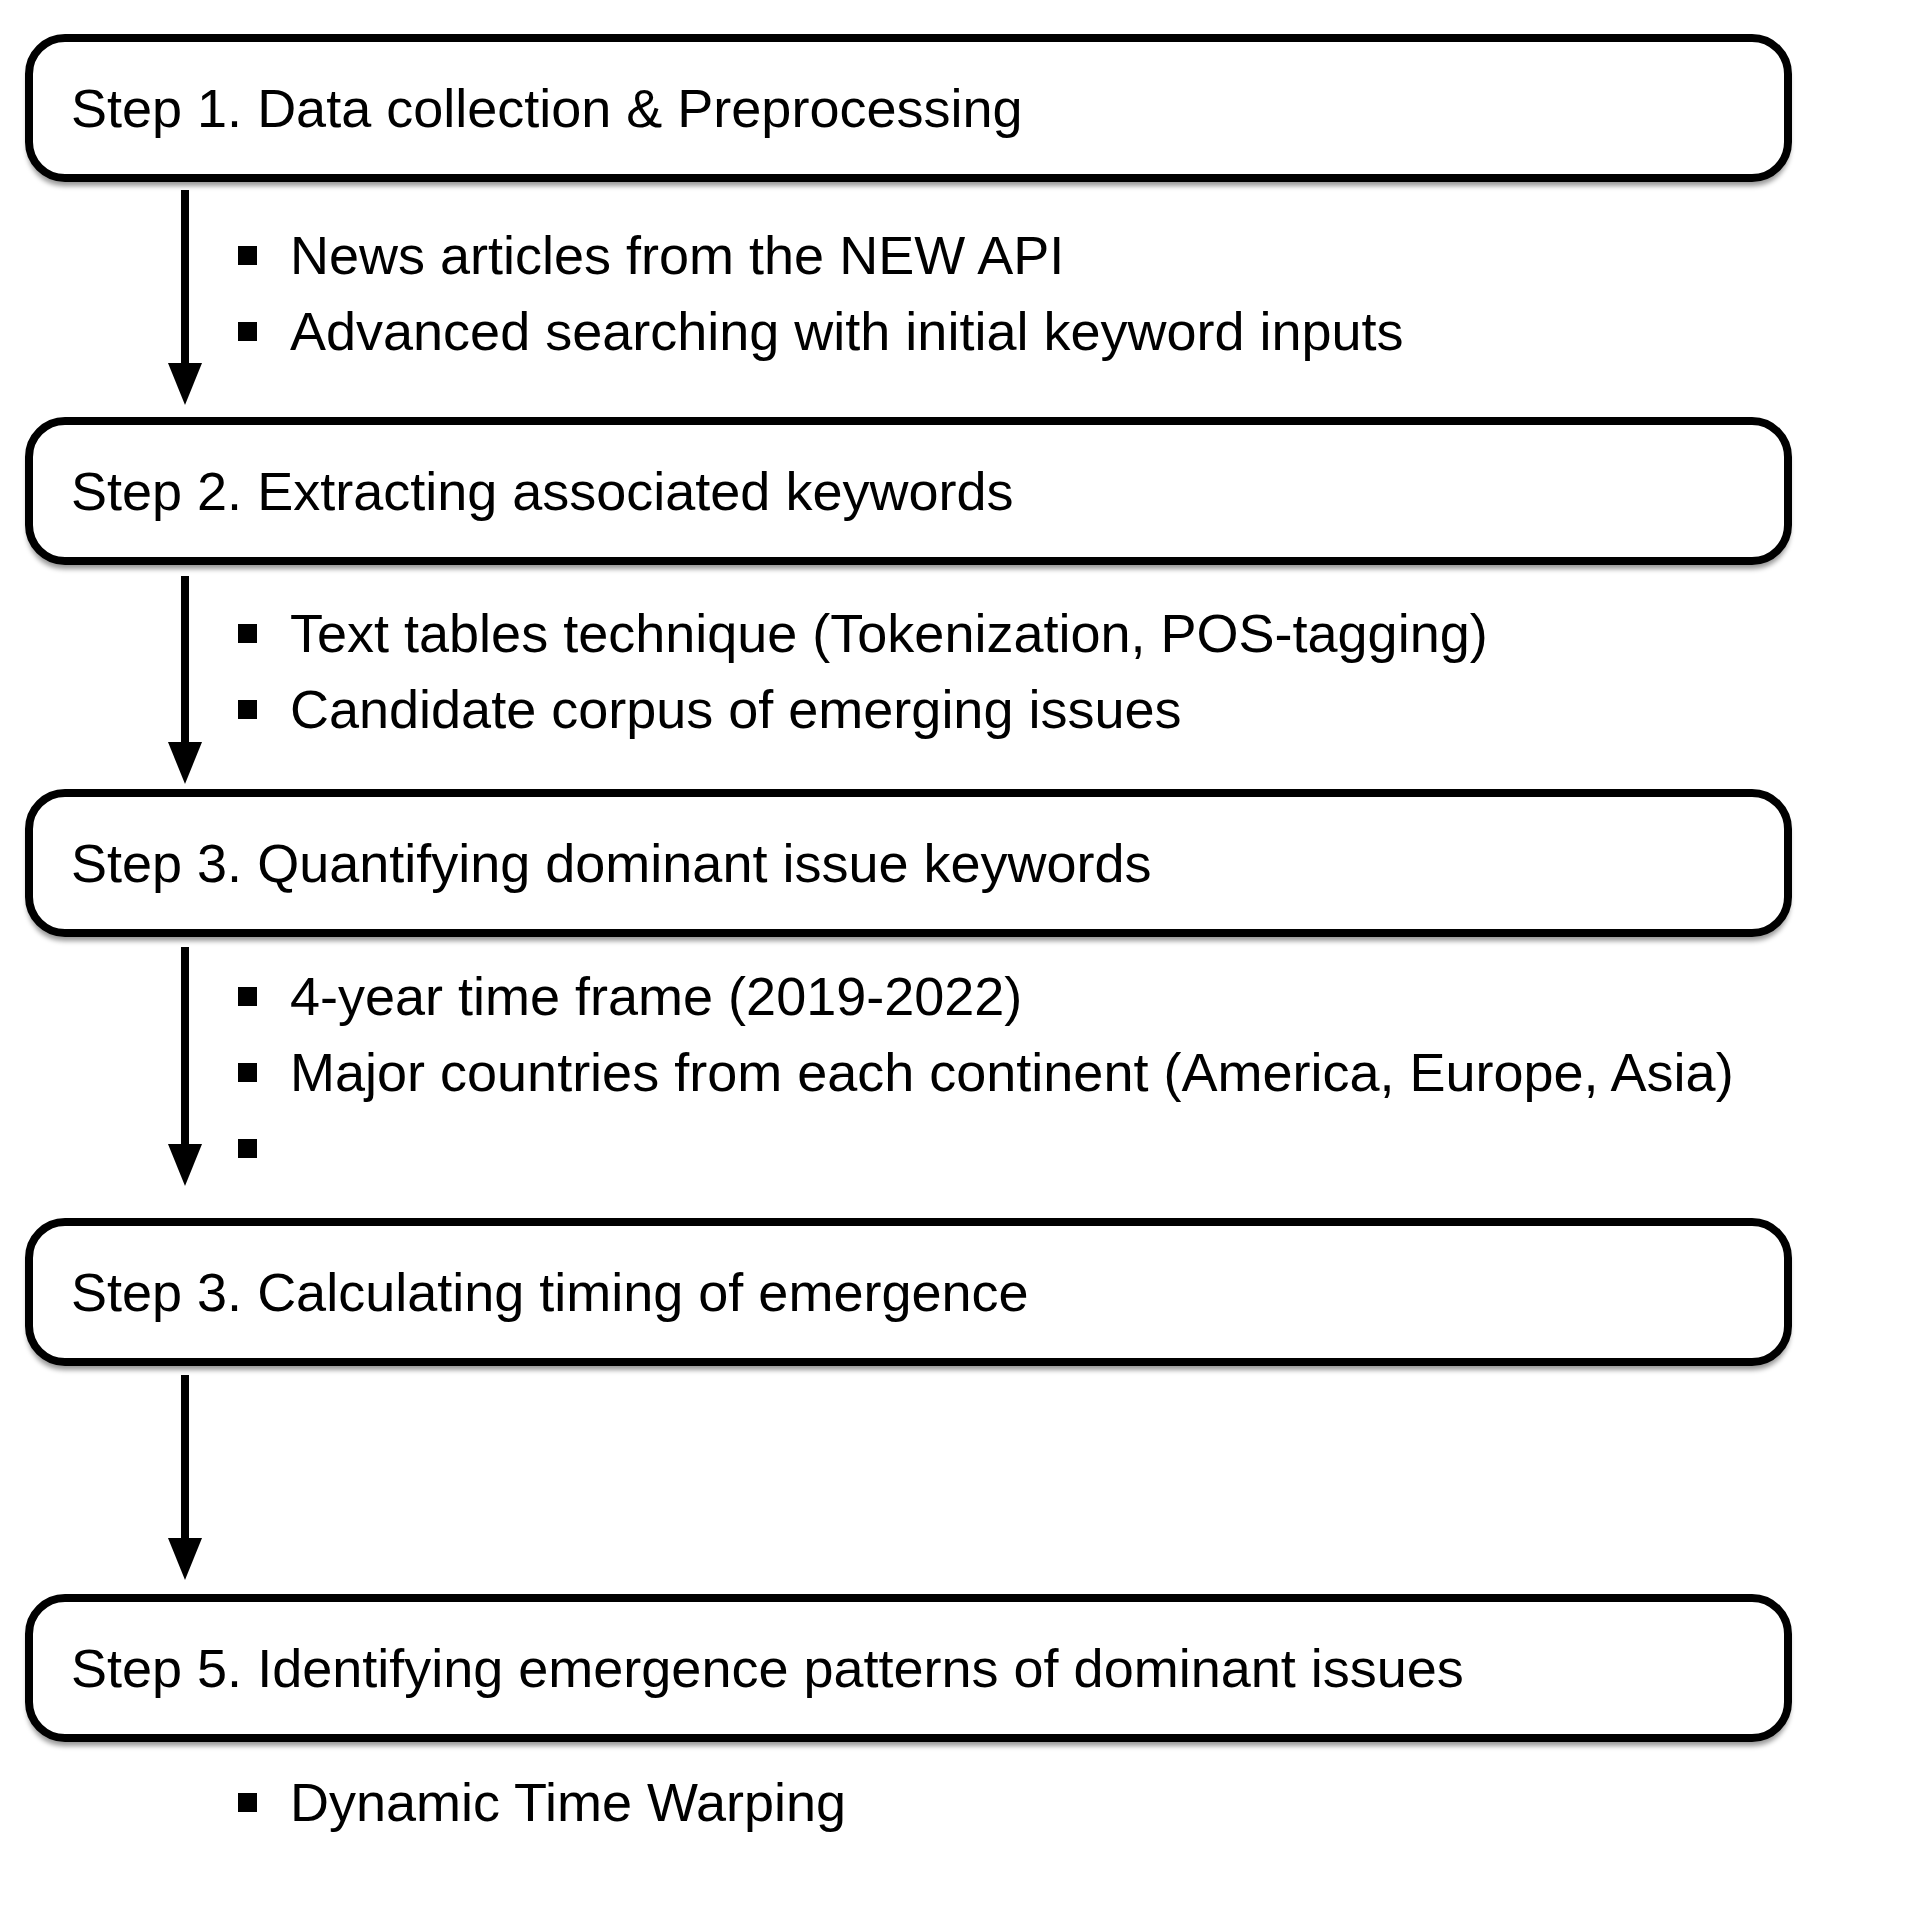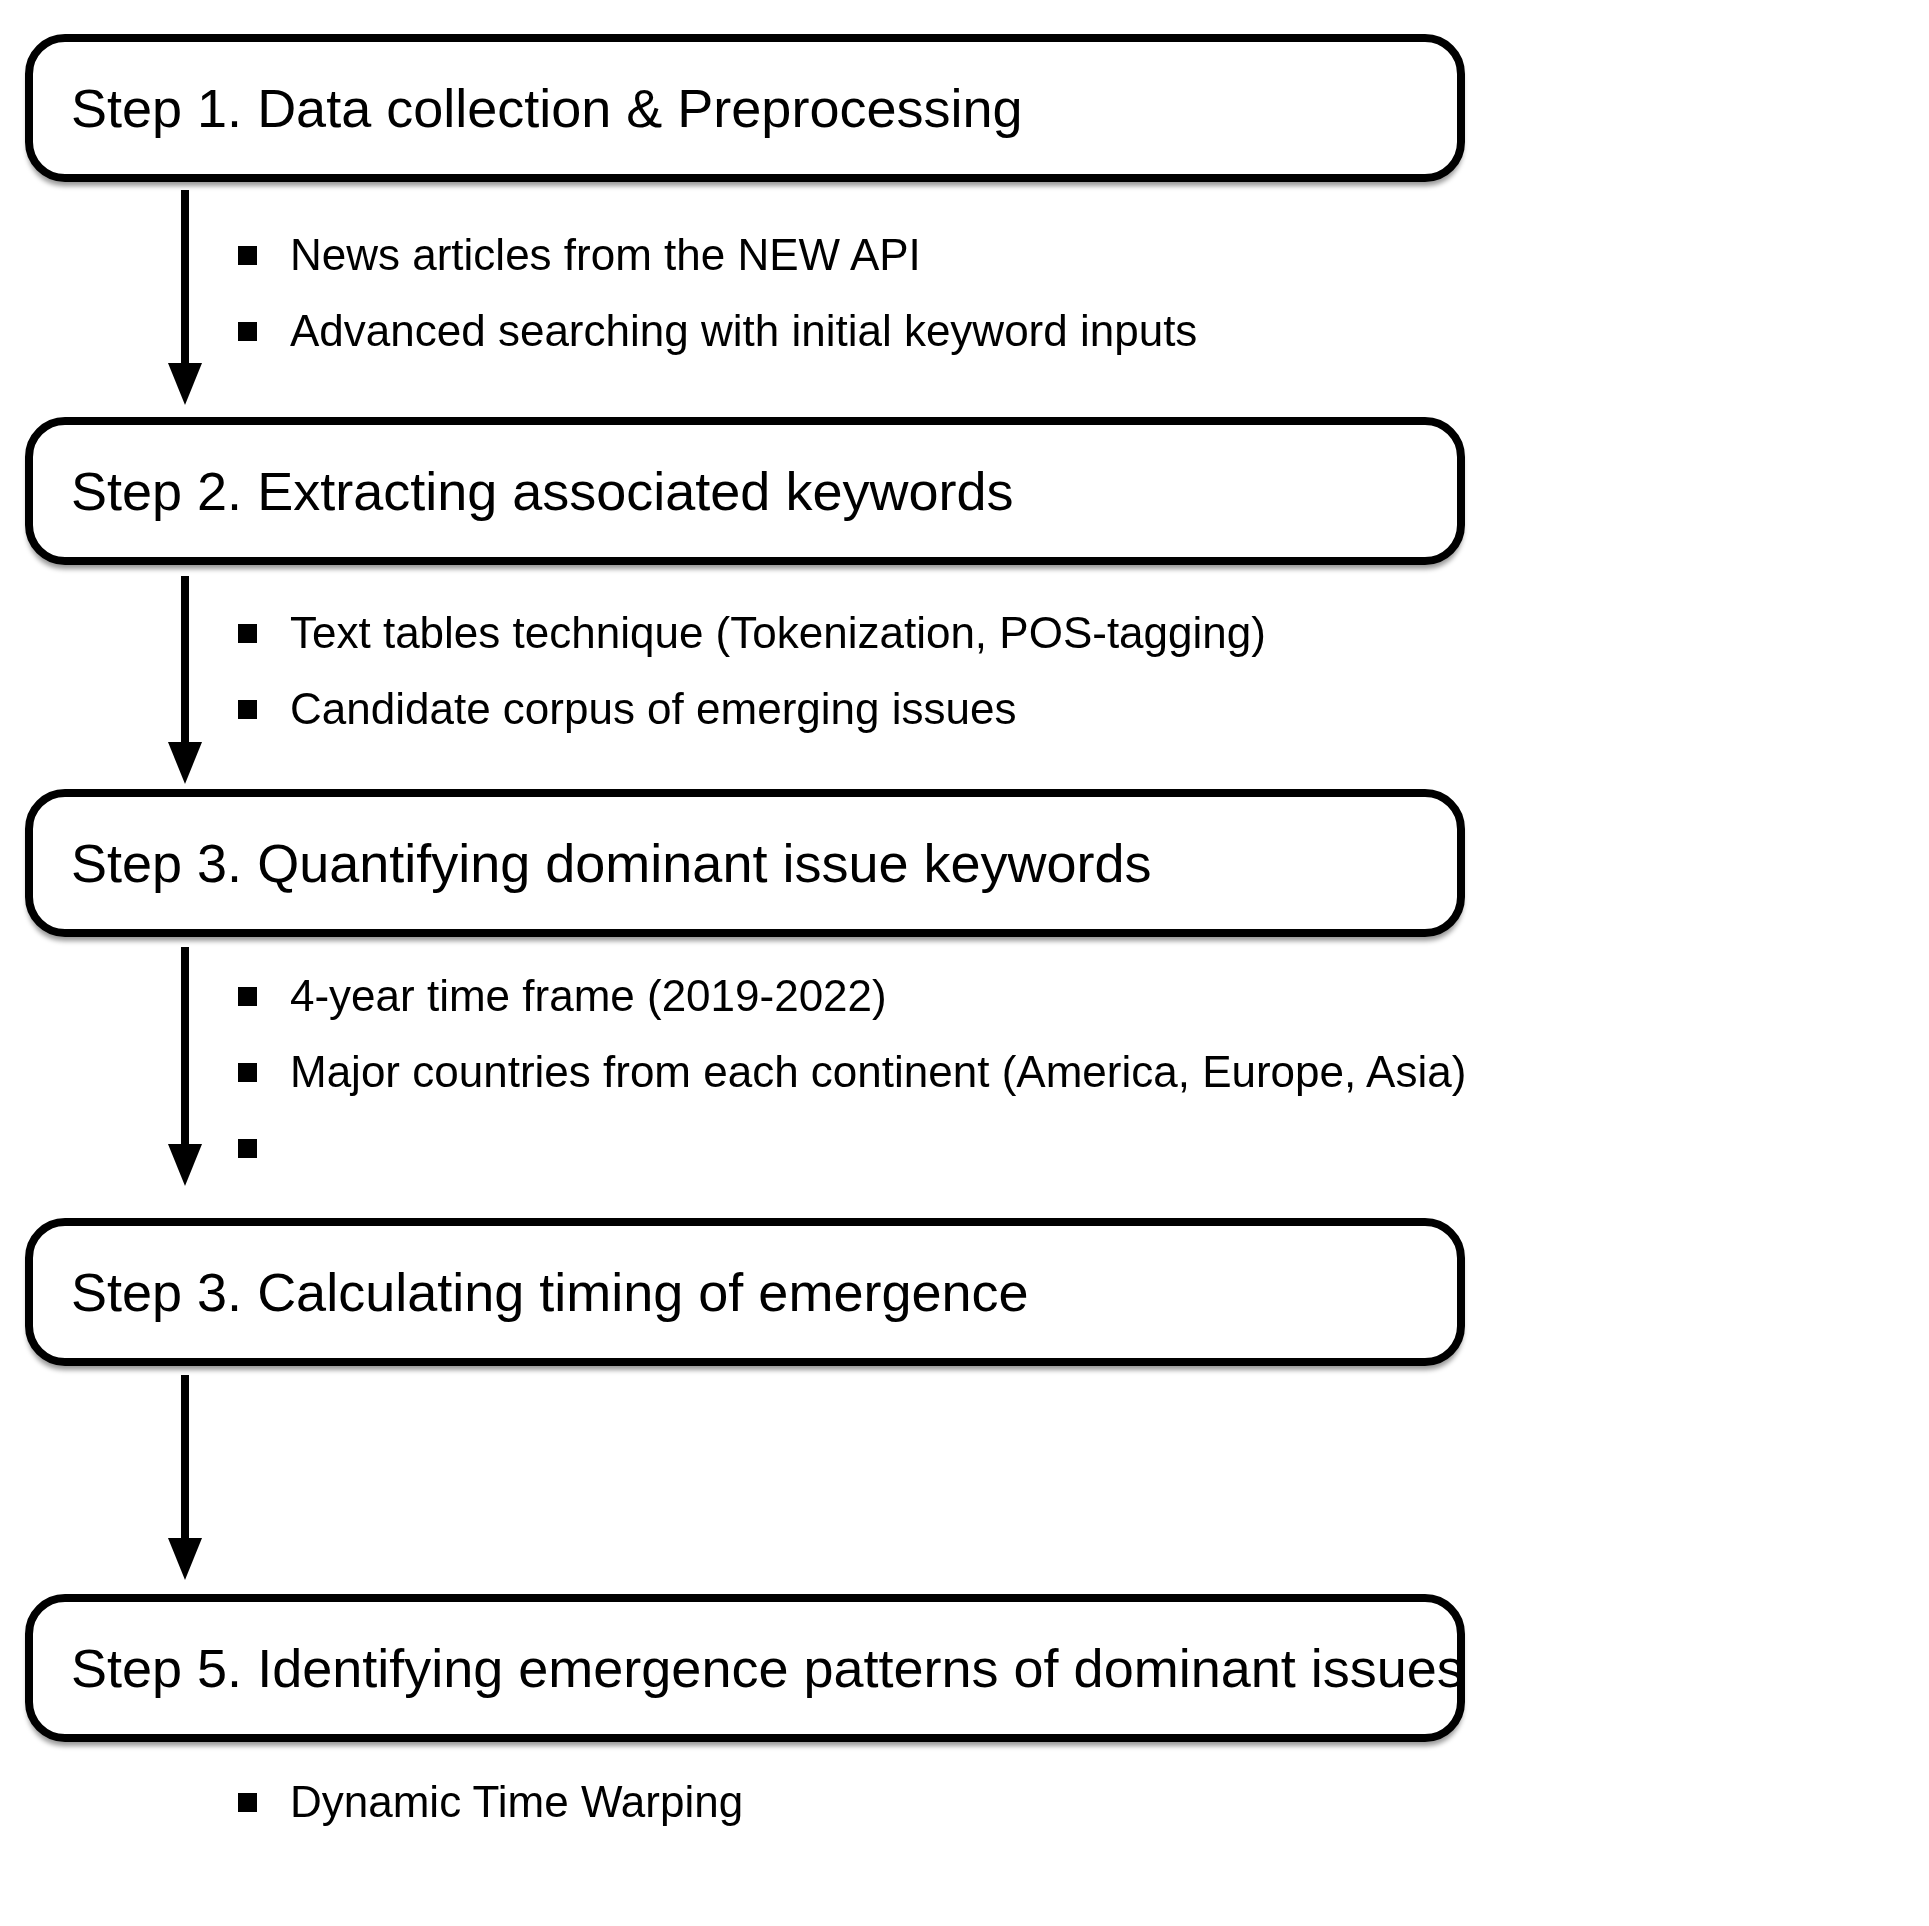--- a/index.html
+++ b/index.html
@@ -12,21 +12,21 @@
     width: 1930px;
     height: 1927px;
     background: #ffffff;
     font-family: "Liberation Sans", sans-serif;
     color: #000000;
     overflow: hidden;
   }
   .step-box {
     position: absolute;
     left: 25px;
-    width: 1440px;
+    width: 1767px;
     height: 148px;
     box-sizing: border-box;
     border: 8.6px solid #000000;
     border-radius: 40px;
     background: #ffffff;
     display: flex;
     align-items: center;
     padding-left: 38px;
     font-size: 54px;
     line-height: 1;
@@ -49,21 +49,21 @@
   .arrow-head {
     width: 0;
     height: 0;
     border-left: 17px solid transparent;
     border-right: 17px solid transparent;
     border-top: 42px solid #000000;
   }
   .bullets {
     position: absolute;
     left: 238px;
-    font-size: 44px;
+    font-size: 54px;
     white-space: nowrap;
   }
   .bullet-line {
     display: flex;
     align-items: center;
     height: 76px;
   }
   .bullet-sq {
     display: inline-block;
     width: 19px;

